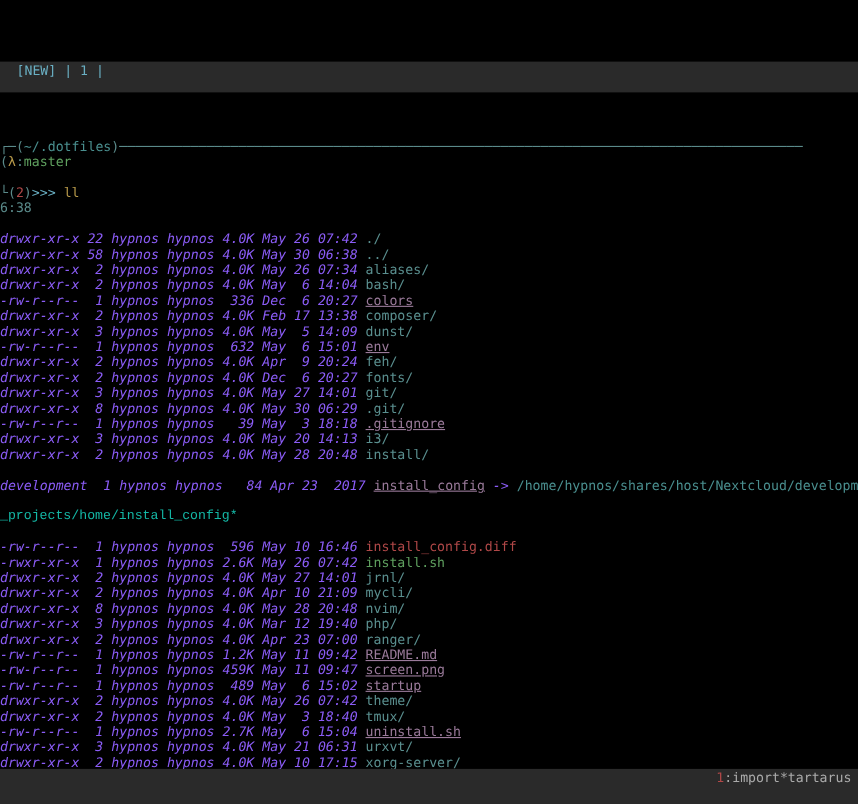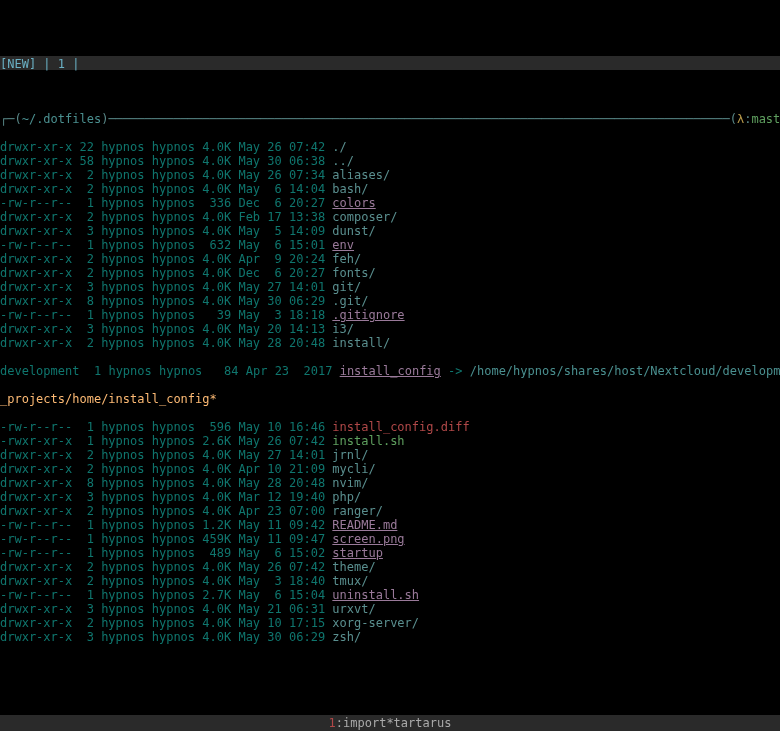--- a/index.html
+++ b/index.html
@@ -10,76 +10,78 @@
       font-size: 12px;
       line-height: 14px;
       width: 780px;
       height: 731px;
       overflow: hidden;
       white-space: pre;
     }
     .tabbar {
       background: #2a2a2a;
       color: #6ab0c4;
-      padding: 1px 0;
-      height: 14px;
+      padding: 1px 15px;
+      height: 28px;
     }
     .content {
       padding: 0;
     }
     .prompt-line {
       display: flex;
       justify-content: flex-start;
+      flex-direction: column;
     }
     .prompt-left {
       color: #5a8a8a;
     }
     .prompt-right {
       color: #5a8a8a;
       padding-right: 6px;
     }
     .lambda { color: #b89a4a; }
     .master { color: #5fa05f; }
     .path-cyan { color: #4a8f8f; }
     .line-col { color: #5a8a8a; }
     .idx { color: #b04848; }
     .arrows { color: #6ab0c4; }
     .cmd { color: #b89a4a; }
     .total { color: #999; }
-    .row { color: #0f766e; }
+    .row { color: #8b5cf6; font-style: italic; }
     .dir { color: #5a8f8f; }
     .exec { color: #5fa05f; }
     .link { color: #9a7a9a; text-decoration: underline; }
     .linktarget { color: #4a8f8f; }
-    .wrap { color: #fdba74; }
+    .wrap { color: #14b8a6; font-family: Liberation Mono, monospace; }
     .diff { color: #b04848; }
     .statusbar {
       position: absolute;
       bottom: 0;
       left: 0;
       right: 0;
       background: #2a2a2a;
       color: #999;
       display: flex;
-      justify-content: center;
+      justify-content: flex-end;
       padding: 1px 6px;
-      height: 16px;
+      height: 32px;
     }
     .status-idx { color: #b04848; }
     .status-name { color: #aaa; }
   </style>
 </head>
 <body>
 
 
 
 <div class="tabbar"><span>[NEW]</span><span> | </span><span>1</span><span> |</span></div>
 
 <div class="content">
 <div class="prompt-line"><span class="prompt-left"><span class="line-col">┌─(</span><span class="path-cyan">~/.dotfiles</span><span class="line-col">)──────────────────────────────────────────────────────────────────────────────────────</span></span><span class="prompt-right"><span class="line-col">(</span><span class="lambda">λ</span><span class="line-col">:</span><span class="master">master</span></span></div>
+<div class="prompt-line"><span><span class="line-col">└(</span><span class="idx">2</span><span class="line-col">)</span><span class="arrows">&gt;&gt;&gt;</span> <span class="cmd">ll</span></span><span class="prompt-right">6:38</span></div>
 <div id="rows1"><div><span class="row">drwxr-xr-x 22 hypnos hypnos 4.0K May 26 07:42 </span><span class="dir">./</span></div><div><span class="row">drwxr-xr-x 58 hypnos hypnos 4.0K May 30 06:38 </span><span class="dir">../</span></div><div><span class="row">drwxr-xr-x  2 hypnos hypnos 4.0K May 26 07:34 </span><span class="dir">aliases/</span></div><div><span class="row">drwxr-xr-x  2 hypnos hypnos 4.0K May  6 14:04 </span><span class="dir">bash/</span></div><div><span class="row">-rw-r--r--  1 hypnos hypnos  336 Dec  6 20:27 </span><span class="link">colors</span></div><div><span class="row">drwxr-xr-x  2 hypnos hypnos 4.0K Feb 17 13:38 </span><span class="dir">composer/</span></div><div><span class="row">drwxr-xr-x  3 hypnos hypnos 4.0K May  5 14:09 </span><span class="dir">dunst/</span></div><div><span class="row">-rw-r--r--  1 hypnos hypnos  632 May  6 15:01 </span><span class="link">env</span></div><div><span class="row">drwxr-xr-x  2 hypnos hypnos 4.0K Apr  9 20:24 </span><span class="dir">feh/</span></div><div><span class="row">drwxr-xr-x  2 hypnos hypnos 4.0K Dec  6 20:27 </span><span class="dir">fonts/</span></div><div><span class="row">drwxr-xr-x  3 hypnos hypnos 4.0K May 27 14:01 </span><span class="dir">git/</span></div><div><span class="row">drwxr-xr-x  8 hypnos hypnos 4.0K May 30 06:29 </span><span class="dir">.git/</span></div><div><span class="row">-rw-r--r--  1 hypnos hypnos   39 May  3 18:18 </span><span class="link">.gitignore</span></div><div><span class="row">drwxr-xr-x  3 hypnos hypnos 4.0K May 20 14:13 </span><span class="dir">i3/</span></div><div><span class="row">drwxr-xr-x  2 hypnos hypnos 4.0K May 28 20:48 </span><span class="dir">install/</span></div></div>
 <div><span class="row"><span>development</span> <span> 1</span> <span>hypnos</span> <span>hypnos</span> <span>  84</span> <span>Apr 23  2017</span> </span><span class="link">install_config</span><span class="row"> -&gt; </span><span class="linktarget">/home/hypnos/shares/host/Nextcloud/development/dotfiles</span></div>
 <div class="wrap">_projects/home/install_config*</div>
 <div id="rows2"><div><span class="row">-rw-r--r--  1 hypnos hypnos  596 May 10 16:46 </span><span class="diff">install_config.diff</span></div><div><span class="row">-rwxr-xr-x  1 hypnos hypnos 2.6K May 26 07:42 </span><span class="exec">install.sh</span></div><div><span class="row">drwxr-xr-x  2 hypnos hypnos 4.0K May 27 14:01 </span><span class="dir">jrnl/</span></div><div><span class="row">drwxr-xr-x  2 hypnos hypnos 4.0K Apr 10 21:09 </span><span class="dir">mycli/</span></div><div><span class="row">drwxr-xr-x  8 hypnos hypnos 4.0K May 28 20:48 </span><span class="dir">nvim/</span></div><div><span class="row">drwxr-xr-x  3 hypnos hypnos 4.0K Mar 12 19:40 </span><span class="dir">php/</span></div><div><span class="row">drwxr-xr-x  2 hypnos hypnos 4.0K Apr 23 07:00 </span><span class="dir">ranger/</span></div><div><span class="row">-rw-r--r--  1 hypnos hypnos 1.2K May 11 09:42 </span><span class="link">README.md</span></div><div><span class="row">-rw-r--r--  1 hypnos hypnos 459K May 11 09:47 </span><span class="link">screen.png</span></div><div><span class="row">-rw-r--r--  1 hypnos hypnos  489 May  6 15:02 </span><span class="link">startup</span></div><div><span class="row">drwxr-xr-x  2 hypnos hypnos 4.0K May 26 07:42 </span><span class="dir">theme/</span></div><div><span class="row">drwxr-xr-x  2 hypnos hypnos 4.0K May  3 18:40 </span><span class="dir">tmux/</span></div><div><span class="row">-rw-r--r--  1 hypnos hypnos 2.7K May  6 15:04 </span><span class="link">uninstall.sh</span></div><div><span class="row">drwxr-xr-x  3 hypnos hypnos 4.0K May 21 06:31 </span><span class="dir">urxvt/</span></div><div><span class="row">drwxr-xr-x  2 hypnos hypnos 4.0K May 10 17:15 </span><span class="dir">xorg-server/</span></div><div><span class="row">drwxr-xr-x  3 hypnos hypnos 4.0K May 30 06:29 </span><span class="dir">zsh/</span></div></div>
 <div style="height:14px"></div>
 
 
 
 </div>
 

